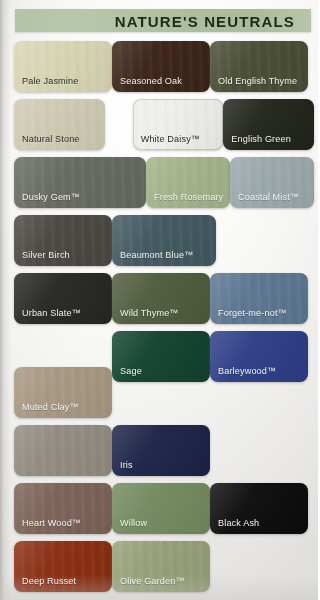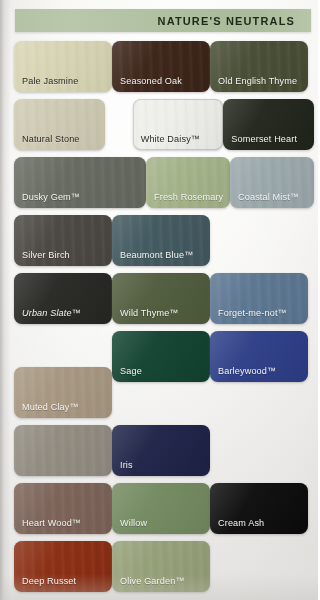--- a/index.html
+++ b/index.html
@@ -49,21 +49,21 @@
     width: 296px;
     height: 23px;
     background: linear-gradient(90deg, #b4c3a5 0%, #b9c7ab 20%, #aebf9f 55%, #a9bb9a 80%, #b7c6a9 100%);
     box-shadow: 0 1px 2px rgba(120,125,110,0.28);
   }
   #header-title {
     position: absolute;
     right: 16px;
     top: 50%;
     transform: translateY(-50%);
-    font-size: 11px;
+    font-size: 15px;
     font-weight: bold;
     letter-spacing: 1.15px;
     color: #1d2a18;
     white-space: nowrap;
   }
 
   
   #grid {
     position: absolute;
     left: 14px;
@@ -169,21 +169,21 @@
           <div class="label">Natural Stone</div>
         </div>
         <div class="swatch light outlined" style="background: rgb(238, 238, 234); margin-left: 28px;">
           <div class="grain"></div>
           <div class="sheen"></div>
           <div class="label">White Daisy™</div>
         </div>
         <div class="swatch dark flat" style="background: rgb(32, 36, 26);">
           <div class="grain"></div>
           <div class="sheen"></div>
-          <div class="label">Somerset Heart</div>
+          <div class="label">English Green</div>
         </div>
       </div>
       <div class="row">
         <div class="swatch dark" style="background: rgb(101, 105, 95); padding-left: 48px;">
           <div class="grain"></div>
           <div class="sheen"></div>
           <div class="label">Dusky Gem™</div>
         </div>
         <div class="swatch dark" style="background: rgb(163, 178, 136);">
           <div class="grain"></div>
@@ -195,28 +195,28 @@
           <div class="sheen"></div>
           <div class="label">Coastal Mist™</div>
         </div>
       </div>
       <div class="row">
         <div class="swatch dark" style="background: rgb(74, 71, 66);">
           <div class="grain"></div>
           <div class="sheen"></div>
           <div class="label">Silver Birch</div>
         </div>
-        <div class="swatch dark" style="background: rgb(65, 88, 95);">
+        <div class="swatch dark" style="background: rgb(65, 88, 95); padding-left: 6px;">
           <div class="grain"></div>
           <div class="sheen"></div>
           <div class="label">Beaumont Blue™</div>
         </div>
       </div>
       <div class="row">
-        <div class="swatch dark flat" style="background: rgb(38, 39, 34); font-style: italic;">
+        <div class="swatch dark flat" style="background: rgb(38, 39, 34);">
           <div class="grain"></div>
           <div class="sheen"></div>
           <div class="label">Urban Slate™</div>
         </div>
         <div class="swatch dark flat" style="background: rgb(79, 91, 60);">
           <div class="grain"></div>
           <div class="sheen"></div>
           <div class="label">Wild Thyme™</div>
         </div>
         <div class="swatch dark" style="background: rgb(91, 118, 145);">
@@ -260,21 +260,21 @@
           <div class="label">Heart Wood™</div>
         </div>
         <div class="swatch dark flat" style="background: rgb(114, 137, 95);">
           <div class="grain"></div>
           <div class="sheen"></div>
           <div class="label">Willow</div>
         </div>
         <div class="swatch dark flat" style="background: rgb(11, 11, 11);">
           <div class="grain"></div>
           <div class="sheen"></div>
-          <div class="label">Cream Ash</div>
+          <div class="label">Black Ash</div>
         </div>
       </div>
       <div class="row">
         <div class="swatch dark" style="background: rgb(138, 45, 18);">
           <div class="grain"></div>
           <div class="sheen"></div>
           <div class="label">Deep Russet</div>
         </div>
         <div class="swatch dark" style="background: rgb(148, 160, 119);">
           <div class="grain"></div>

